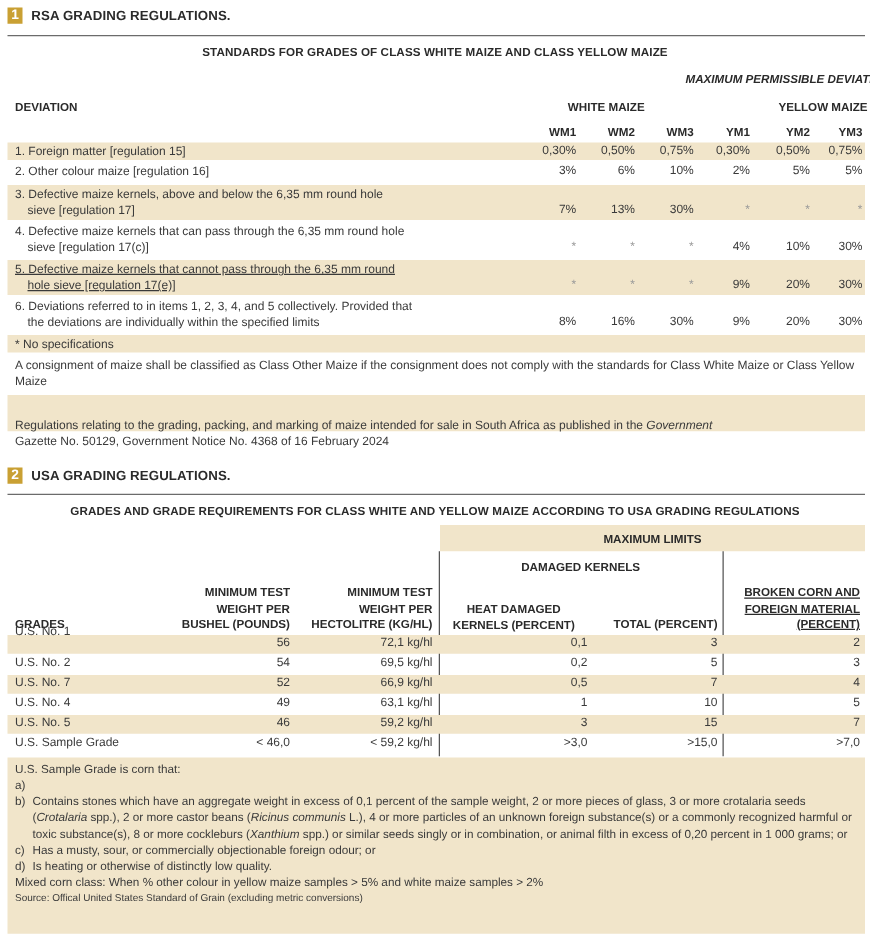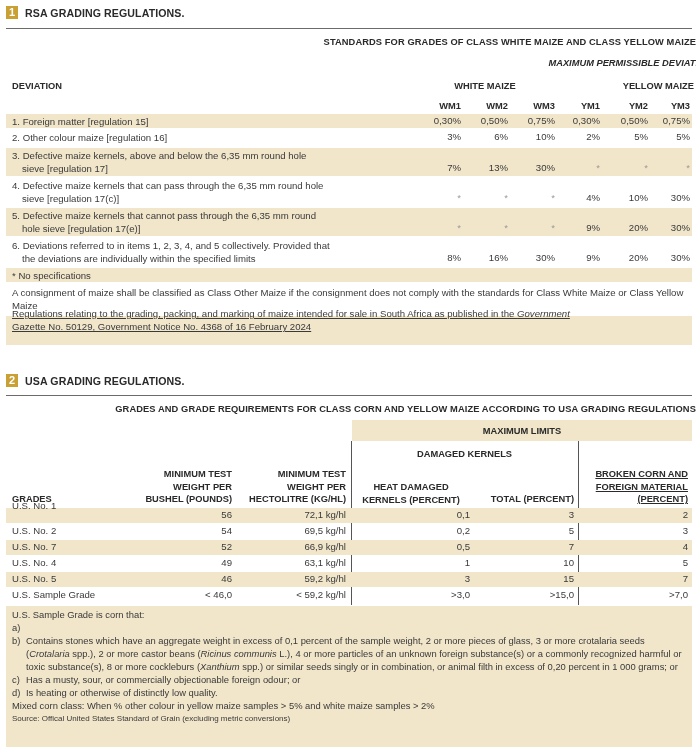--- a/index.html
+++ b/index.html
@@ -2,21 +2,21 @@
 <html><head>
 <meta charset="utf-8">
 <style>
   * { box-sizing: border-box; margin: 0; padding: 0; }
   html, body { width: 696px; height: 753px; background: #ffffff; overflow: hidden; }
   body { font-family: "Liberation Sans", "DejaVu Sans", sans-serif; color: #3a3a3a; font-size: 9.6px; position: relative; }
   .section-head { position: absolute; left: 6px; display: flex; align-items: center; gap: 7px; }
   .num-badge { width: 12px; height: 13px; background: #c9a033; color: #fff; font-weight: bold; font-size: 11px; line-height: 13px; text-align: center; }
   .section-title { font-weight: bold; font-size: 10.6px; color: #2a2a2a; letter-spacing: 0.1px; }
   .rule { position: absolute; left: 6px; right: 4px; height: 1px; background: #6b6b6b; }
-  .caption { position: absolute; left: 0; right: 0; text-align: right; font-weight: bold; font-size: 9.3px; color: #2a2a2a; letter-spacing: 0.1px; }
+  .caption { position: absolute; left: 0; right: 0; text-align: center; font-weight: bold; font-size: 9.3px; color: #2a2a2a; letter-spacing: 0.1px; }
   .hdr { position: absolute; font-weight: bold; font-size: 9.3px; color: #2a2a2a; }
   .band { position: absolute; left: 6px; right: 4px; }
   .band.tan { background: #f1e5ca; }
   .cell { position: absolute; white-space: nowrap; }
   .r { text-align: right; }
   .desc { position: absolute; left: 12px; line-height: 13px; }
   .vline { position: absolute; width: 1px; background: #555; }
   .note { position: absolute; left: 12px; right: 10px; line-height: 13px; }
   .note i { font-style: italic; }
   .li { display: flex; }
@@ -80,21 +80,21 @@
       <div>4. Defective maize kernels that can pass through the 6,35 mm round hole</div>
       <div style="padding-left: 10px;">sieve [regulation 17(c)]</div>
     </div>
     <div class="cell r" style="top: 192px; left: 417px; width: 44px; color: rgb(153, 153, 153);">*</div>
     <div class="cell r" style="top: 192px; left: 464px; width: 44px; color: rgb(153, 153, 153);">*</div>
     <div class="cell r" style="top: 192px; left: 511px; width: 44px; color: rgb(153, 153, 153);">*</div>
     <div class="cell r" style="top: 192px; left: 556px; width: 44px;">4%</div>
     <div class="cell r" style="top: 192px; left: 604px; width: 44px;">10%</div>
     <div class="cell r" style="top: 192px; left: 646px; width: 44px;">30%</div>
     <div class="band tan" style="top: 208px; height: 28px;"></div>
-    <div class="desc" style="top: 209px;">
+    <div class="desc" style="top: 209px; text-decoration: underline;">
       <div>5. Defective maize kernels that cannot pass through the 6,35 mm round</div>
       <div style="padding-left: 10px;">hole sieve [regulation 17(e)]</div>
     </div>
     <div class="cell r" style="top: 222px; left: 417px; width: 44px; color: rgb(153, 153, 153);">*</div>
     <div class="cell r" style="top: 222px; left: 464px; width: 44px; color: rgb(153, 153, 153);">*</div>
     <div class="cell r" style="top: 222px; left: 511px; width: 44px; color: rgb(153, 153, 153);">*</div>
     <div class="cell r" style="top: 222px; left: 556px; width: 44px;">9%</div>
     <div class="cell r" style="top: 222px; left: 604px; width: 44px;">20%</div>
     <div class="cell r" style="top: 222px; left: 646px; width: 44px;">30%</div>
     <div class="desc" style="top: 239px;">
@@ -106,31 +106,31 @@
     <div class="cell r" style="top: 252px; left: 511px; width: 44px;">30%</div>
     <div class="cell r" style="top: 252px; left: 556px; width: 44px;">9%</div>
     <div class="cell r" style="top: 252px; left: 604px; width: 44px;">20%</div>
     <div class="cell r" style="top: 252px; left: 646px; width: 44px;">30%</div>
   </div>
 
 <div class="band tan" style="top:268px; height:14px;"></div>
 <div class="note" style="top:269px;">* No specifications</div>
 <div class="note" style="top:286px;">A consignment of maize shall be classified as Class Other Maize if the consignment does not comply with the standards for Class White Maize or Class Yellow Maize</div>
 <div class="band tan" style="top:316px; height:29px;"></div>
-<div class="note" style="top:307px;text-decoration:underline;">
+<div class="note" style="top:334px;">
   <span>Regulations relating to the grading, packing, and marking of maize intended for sale in South Africa as published in the </span><i>Government</i><br>
   <span>Gazette No. 50129, Government Notice No. 4368 of 16 February 2024</span>
 </div>
 
 <div class="section-head" style="top:374px;">
   <div class="num-badge">2</div>
   <div class="section-title">USA GRADING REGULATIONS.</div>
 </div>
 <div class="rule" style="top:395px;"></div>
-<div class="caption" style="top:404px;">GRADES AND GRADE REQUIREMENTS FOR CLASS CORN AND YELLOW MAIZE ACCORDING TO USA GRADING REGULATIONS</div>
+<div class="caption" style="top:404px;">GRADES AND GRADE REQUIREMENTS FOR CLASS WHITE AND YELLOW MAIZE ACCORDING TO USA GRADING REGULATIONS</div>
 
 <div class="band tan" style="top:420px; height:21px; left:352px;"></div>
 <div class="hdr" style="top:426px; left:352px; width:340px; text-align:center;">MAXIMUM LIMITS</div>
 <div class="hdr" style="top:449px; left:352px; width:225px; text-align:center;">DAMAGED KERNELS</div>
 
 <div class="vline" style="left:351px; top:441px; height:164px;"></div>
 <div class="vline" style="left:578px; top:441px; height:164px;"></div>
 
 <div class="hdr" style="top:494px; left:12px;">GRADES</div>
 <div class="hdr r" style="top:468px; left:130px; width:102px; line-height:12.5px;">

